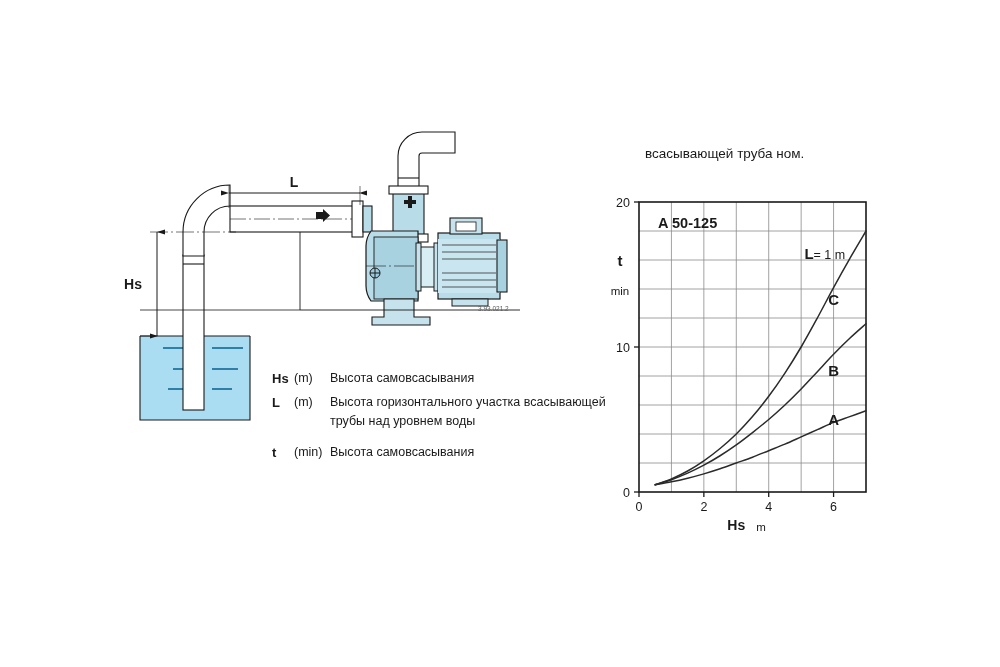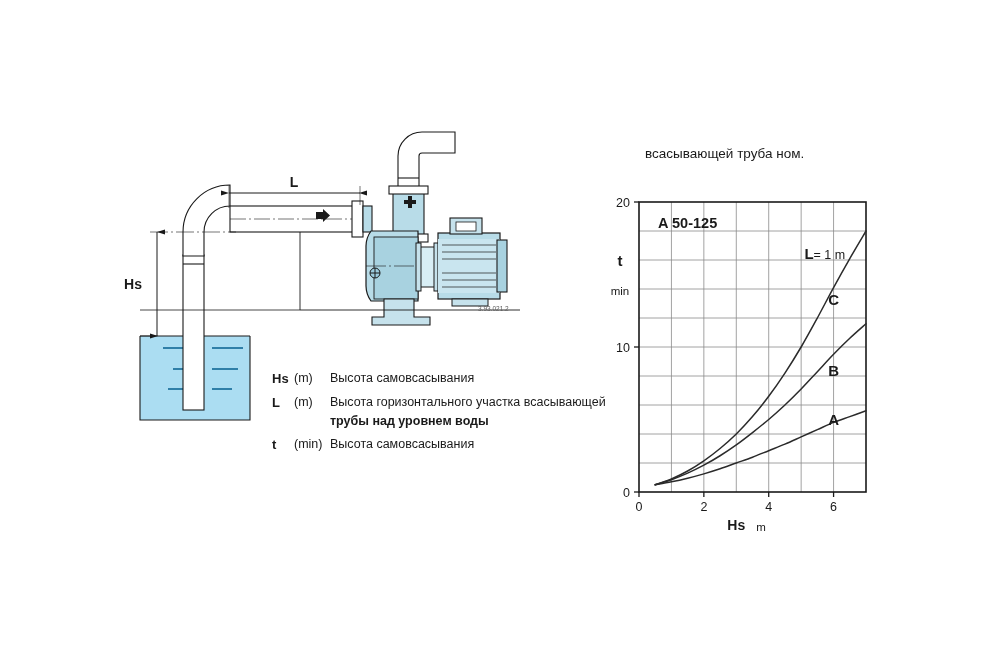--- a/index.html
+++ b/index.html
@@ -13,21 +13,21 @@
 
   
   #illustration{position:absolute;left:0;top:0;width:620px;height:500px;}
 
   
   #legend{position:absolute;left:272px;top:370px;width:350px;}
   .leg-row{display:flex;align-items:flex-start;margin-bottom:7px;font-size:12.5px;line-height:1.32;}
   .leg-sym{width:22px;flex:0 0 22px;font-weight:bold;font-size:13px;}
   .leg-unit{width:36px;flex:0 0 36px;color:#1a1a1a;font-size:12.5px;}
   .leg-txt{flex:1 1 auto;}
-  .leg-cont{margin-left:58px;margin-top:-4px;margin-bottom:8px;font-size:12.5px;font-weight:bold;}
+  .leg-cont{margin-left:58px;margin-top:-4px;margin-bottom:16px;font-size:12.5px;}
 
   
   #chart{position:absolute;left:600px;top:140px;width:300px;height:400px;}
   #chart-caption{position:absolute;left:45px;top:5px;width:250px;font-size:13.5px;line-height:1.35;}
   .chart-svg{position:absolute;left:0;top:0;}
 </style>
 </head>
 <body>
 
 <div class="stage">

